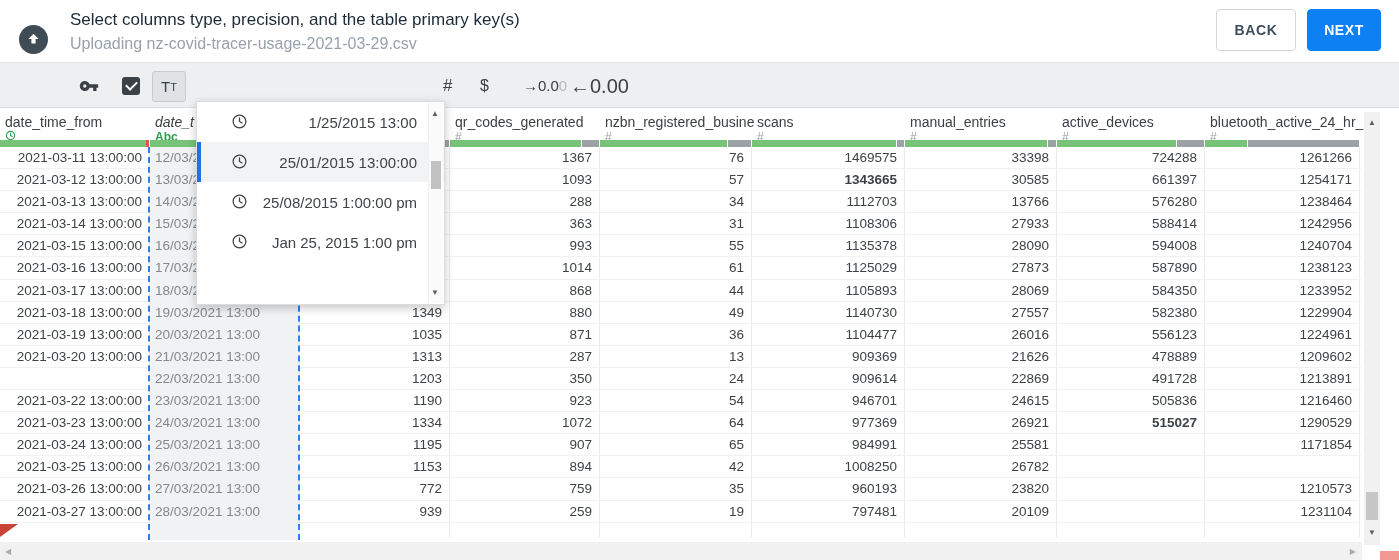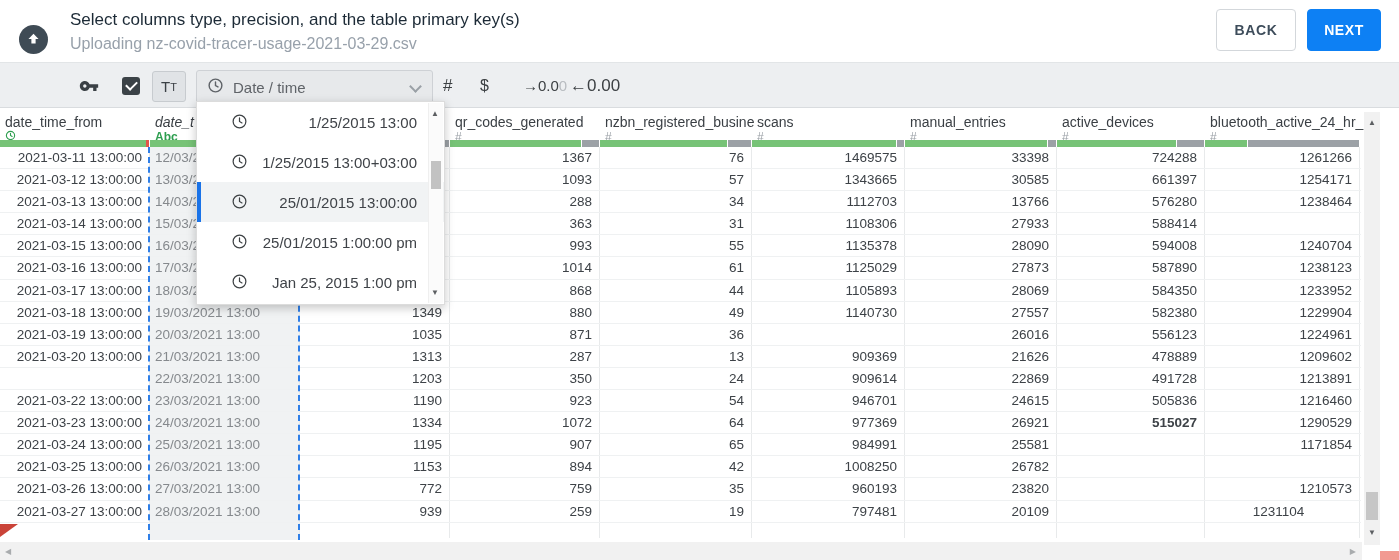--- a/index.html
+++ b/index.html
@@ -33,21 +33,21 @@
   .type-select { position:absolute; left:196px; top:7px; width:237px; height:34px; background:#e7e9eb;
                  border:1px solid #ced1d5; border-radius:3px; display:flex; align-items:center;
                  padding:0 10px; cursor:pointer; }
   .type-select .lbl { font-size:15px; color:#5f6368; margin-left:9px; }
   .chev { position:absolute; right:12px; top:11px; width:9px; height:9px;
           border-right:2px solid #9aa0a6; border-bottom:2px solid #9aa0a6; transform:rotate(45deg); }
   .tb-txt { position:absolute; top:12px; color:#3c4043; line-height:22px; cursor:pointer; }
   .tb-hash { left:443px; font-size:17px; }
   .tb-dollar { left:480px; font-size:16px; }
   .tb-decr { left:500px; font-size:15px;margin-left:23px; }
-  .tb-decl { left:570px; font-size:17px; }
+  .tb-decl { left:570px; font-size:20px; }
   .faded { color:#b8bcc0; }
 
   
   .grid { position:absolute; left:0; top:108px; width:1399px; height:434px; background:#fff; }
   .col-name { position:absolute; top:6px; font-size:14px; color:#3a3f44; white-space:nowrap; }
   .col-sub { position:absolute; top:22px; font-size:12px; white-space:nowrap; }
   .sub-gray { color:#9aa0a6; }
   .sub-green { color:#2d9e4f; font-weight:bold; }
   .bar-green, .bar-gray, .bar-tick { position:absolute; top:32px; height:7px; }
   .bar-green { background:#77c377; }
@@ -110,30 +110,20 @@
   <div class="toolbar">
     <div class="tb-key">
       <svg width="22" height="20" viewBox="0 0 24 24" fill="#3a4045">
           <path d="M12.65 10C11.83 7.67 9.61 6 7 6c-3.31 0-6 2.69-6 6s2.69 6 6 6c2.61 0 4.83-1.67 5.65-4H17v4h4v-4h2v-4H12.65zM7 14c-1.1 0-2-.9-2-2s.9-2 2-2 2 .9 2 2-.9 2-2 2z"></path>
         </svg>
     </div>
     <div class="tb-check"></div>
     <div class="tb-tt">
       <span class="big">T</span>
         <span class="small">T</span>
-    </div>
-    <div class="type-select">
-      <span>
-        <svg width="17" height="17" viewBox="0 0 24 24" fill="none" stroke="#5f6368" stroke-width="2" stroke-linecap="round">
-            <circle cx="12" cy="12" r="9"></circle>
-            <path d="M12 7v5l3.5 2"></path>
-          </svg>
-      </span>
-      <span class="lbl">Date / time</span>
-      <span class="chev"></span>
     </div>
     <div class="tb-txt tb-hash">#</div>
     <div class="tb-txt tb-dollar">$</div>
     <div class="tb-txt tb-decr"><span>→0.0</span><span class="faded">0</span></div>
     <div class="tb-txt tb-decl">←0.00</div>
   </div>
 
   <div class="grid">
     <div class="selcol-bg"></div>
     <div id="colLayer">
@@ -194,21 +184,21 @@
           <div class="cell" style="left: 905px; width: 152px;">33398</div>
           <div class="cell" style="left: 1057px; width: 148px;">724288</div>
           <div class="cell" style="left: 1205px; width: 155px;">1261266</div>
         </div>
         <div class="trow">
           <div class="cell" style="left: 0px; width: 150px;">2021-03-12 13:00:00</div>
           <div class="cell left selcell" style="left: 150px; width: 150px;">13/03/2021 13:00</div>
           <div class="cell" style="left: 300px; width: 150px;"></div>
           <div class="cell" style="left: 450px; width: 150px;">1093</div>
           <div class="cell" style="left: 600px; width: 152px;">57</div>
-          <div class="cell" style="left: 752px; width: 153px;">1343665</div>
+          <div class="cell" style="left: 752px; width: 153px; font-weight: bold;">1343665</div>
           <div class="cell" style="left: 905px; width: 152px;">30585</div>
           <div class="cell" style="left: 1057px; width: 148px;">661397</div>
           <div class="cell" style="left: 1205px; width: 155px;">1254171</div>
         </div>
         <div class="trow">
           <div class="cell" style="left: 0px; width: 150px;">2021-03-13 13:00:00</div>
           <div class="cell left selcell" style="left: 150px; width: 150px;">14/03/2021 13:00</div>
           <div class="cell" style="left: 300px; width: 150px;"></div>
           <div class="cell" style="left: 450px; width: 150px;">288</div>
           <div class="cell" style="left: 600px; width: 152px;">34</div>
@@ -219,20 +209,21 @@
         </div>
         <div class="trow">
           <div class="cell" style="left: 0px; width: 150px;">2021-03-14 13:00:00</div>
           <div class="cell left selcell" style="left: 150px; width: 150px;">15/03/2021 13:00</div>
           <div class="cell" style="left: 300px; width: 150px;"></div>
           <div class="cell" style="left: 450px; width: 150px;">363</div>
           <div class="cell" style="left: 600px; width: 152px;">31</div>
           <div class="cell" style="left: 752px; width: 153px;">1108306</div>
           <div class="cell" style="left: 905px; width: 152px;">27933</div>
           <div class="cell" style="left: 1057px; width: 148px;">588414</div>
+          <div class="cell" style="left: 1205px; width: 155px;">1242956</div>
         </div>
         <div class="trow">
           <div class="cell" style="left: 0px; width: 150px;">2021-03-15 13:00:00</div>
           <div class="cell left selcell" style="left: 150px; width: 150px;">16/03/2021 13:00</div>
           <div class="cell" style="left: 300px; width: 150px;"></div>
           <div class="cell" style="left: 450px; width: 150px;">993</div>
           <div class="cell" style="left: 600px; width: 152px;">55</div>
           <div class="cell" style="left: 752px; width: 153px;">1135378</div>
           <div class="cell" style="left: 905px; width: 152px;">28090</div>
           <div class="cell" style="left: 1057px; width: 148px;">594008</div>
@@ -270,20 +261,21 @@
           <div class="cell" style="left: 905px; width: 152px;">27557</div>
           <div class="cell" style="left: 1057px; width: 148px;">582380</div>
           <div class="cell" style="left: 1205px; width: 155px;">1229904</div>
         </div>
         <div class="trow">
           <div class="cell" style="left: 0px; width: 150px;">2021-03-19 13:00:00</div>
           <div class="cell left selcell" style="left: 150px; width: 150px;">20/03/2021 13:00</div>
           <div class="cell" style="left: 300px; width: 150px;">1035</div>
           <div class="cell" style="left: 450px; width: 150px;">871</div>
           <div class="cell" style="left: 600px; width: 152px;">36</div>
+          <div class="cell" style="left: 752px; width: 153px;">1104477</div>
           <div class="cell" style="left: 905px; width: 152px;">26016</div>
           <div class="cell" style="left: 1057px; width: 148px;">556123</div>
           <div class="cell" style="left: 1205px; width: 155px;">1224961</div>
         </div>
         <div class="trow">
           <div class="cell" style="left: 0px; width: 150px;">2021-03-20 13:00:00</div>
           <div class="cell left selcell" style="left: 150px; width: 150px;">21/03/2021 13:00</div>
           <div class="cell" style="left: 300px; width: 150px;">1313</div>
           <div class="cell" style="left: 450px; width: 150px;">287</div>
           <div class="cell" style="left: 600px; width: 152px;">13</div>
@@ -359,58 +351,51 @@
         </div>
         <div class="trow">
           <div class="cell" style="left: 0px; width: 150px;">2021-03-27 13:00:00</div>
           <div class="cell left selcell" style="left: 150px; width: 150px;">28/03/2021 13:00</div>
           <div class="cell" style="left: 300px; width: 150px;">939</div>
           <div class="cell" style="left: 450px; width: 150px;">259</div>
           <div class="cell" style="left: 600px; width: 152px;">19</div>
           <div class="cell" style="left: 752px; width: 153px;">797481</div>
           <div class="cell" style="left: 905px; width: 152px;">20109</div>
           <div class="cell" style="left: 1057px; width: 148px;"></div>
-          <div class="cell" style="left: 1205px; width: 155px; text-align: center;">1231104</div>
+          <div class="cell" style="left: 1205px; width: 155px;">1231104</div>
         </div>
       </div>
     <div class="dash" style="left:148px;"></div>
     <div class="dash" style="left:298px;"></div>
     <div class="overflow-tri"></div>
   </div>
 
   <div class="menu">
     <div id="menuItems">
         <div class="mitem">
           <div class="micon"><svg width="17" height="17" viewBox="0 0 24 24" fill="none" stroke="#3c4043" stroke-width="1.7" stroke-linecap="round">
               <circle cx="12" cy="12" r="9"></circle>
               <path d="M12 7v5l3.5 2"></path>
             </svg></div>
           <div class="mlabel">1/25/2015 13:00</div>
         </div>
-        <div class="mitem">
-          <div class="micon"><svg width="17" height="17" viewBox="0 0 24 24" fill="none" stroke="#3c4043" stroke-width="1.7" stroke-linecap="round">
-              <circle cx="12" cy="12" r="9"></circle>
-              <path d="M12 7v5l3.5 2"></path>
-            </svg></div>
-          <div class="mlabel">1/25/2015 13:00+03:00</div>
-        </div>
         <div class="mitem msel">
           <div class="msel-bar"></div>
           <div class="micon"><svg width="17" height="17" viewBox="0 0 24 24" fill="none" stroke="#3c4043" stroke-width="1.7" stroke-linecap="round">
               <circle cx="12" cy="12" r="9"></circle>
               <path d="M12 7v5l3.5 2"></path>
             </svg></div>
           <div class="mlabel">25/01/2015 13:00:00</div>
         </div>
         <div class="mitem">
           <div class="micon"><svg width="17" height="17" viewBox="0 0 24 24" fill="none" stroke="#3c4043" stroke-width="1.7" stroke-linecap="round">
               <circle cx="12" cy="12" r="9"></circle>
               <path d="M12 7v5l3.5 2"></path>
             </svg></div>
-          <div class="mlabel">25/01/2015 1:00:00 pm</div>
+          <div class="mlabel">25/08/2015 1:00:00 pm</div>
         </div>
         <div class="mitem">
           <div class="micon"><svg width="17" height="17" viewBox="0 0 24 24" fill="none" stroke="#3c4043" stroke-width="1.7" stroke-linecap="round">
               <circle cx="12" cy="12" r="9"></circle>
               <path d="M12 7v5l3.5 2"></path>
             </svg></div>
           <div class="mlabel">Jan 25, 2015 1:00 pm</div>
         </div>
       </div>
     <div class="menu-sb">

